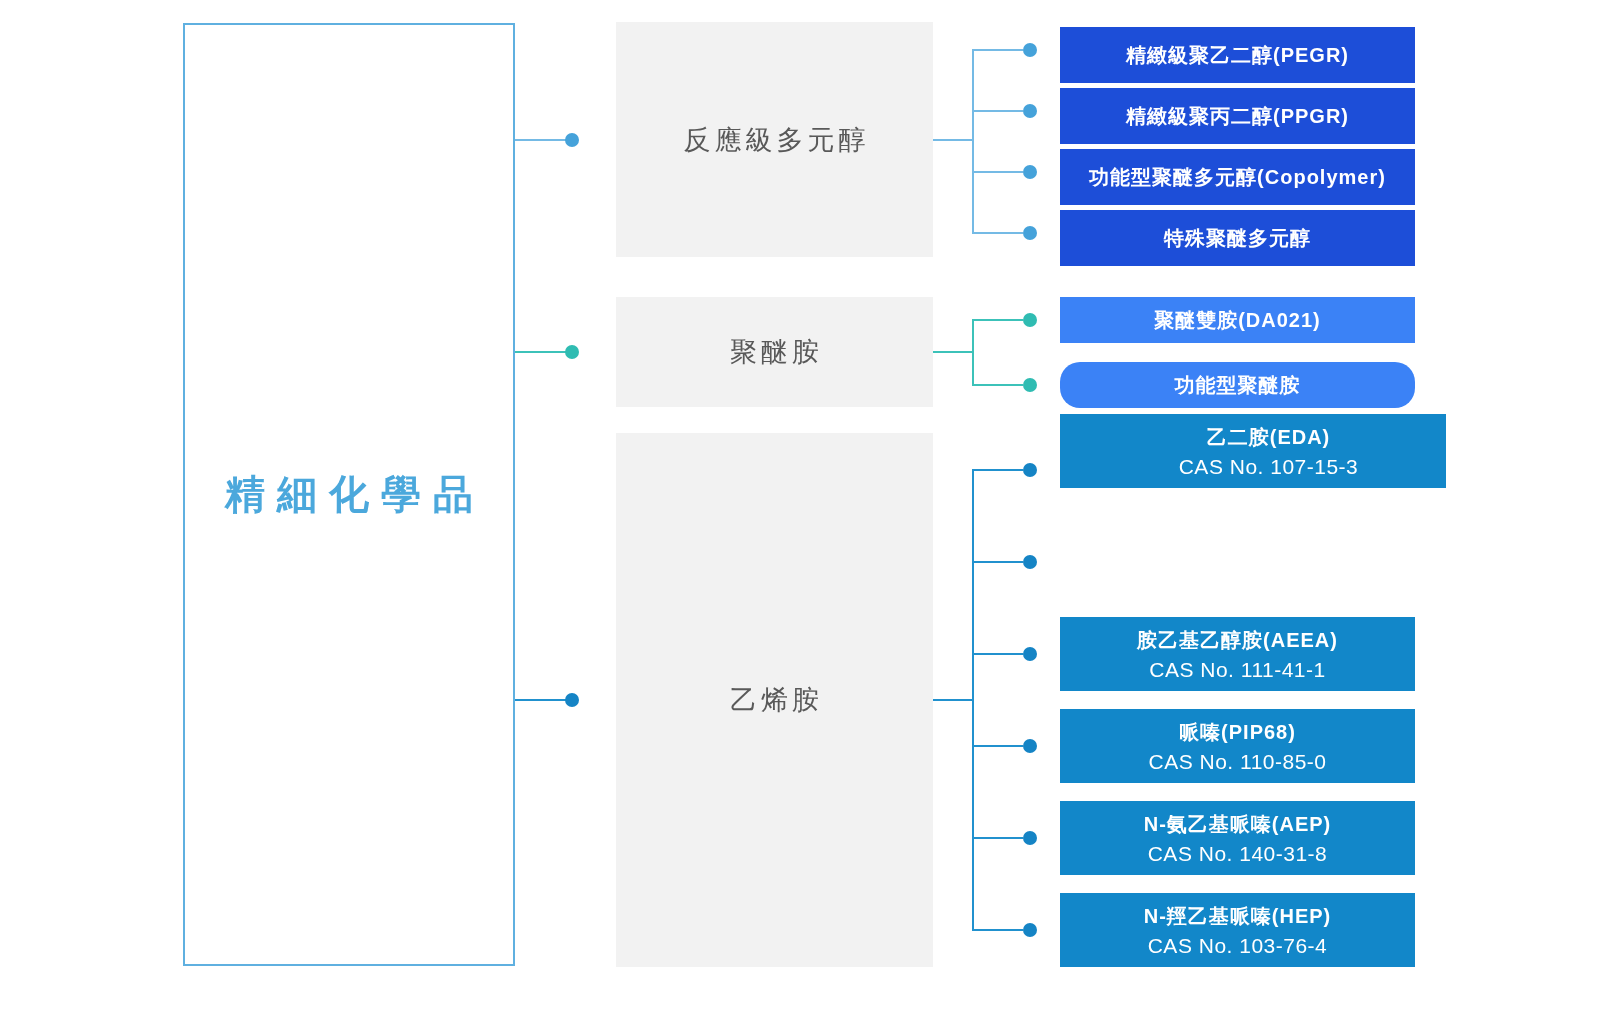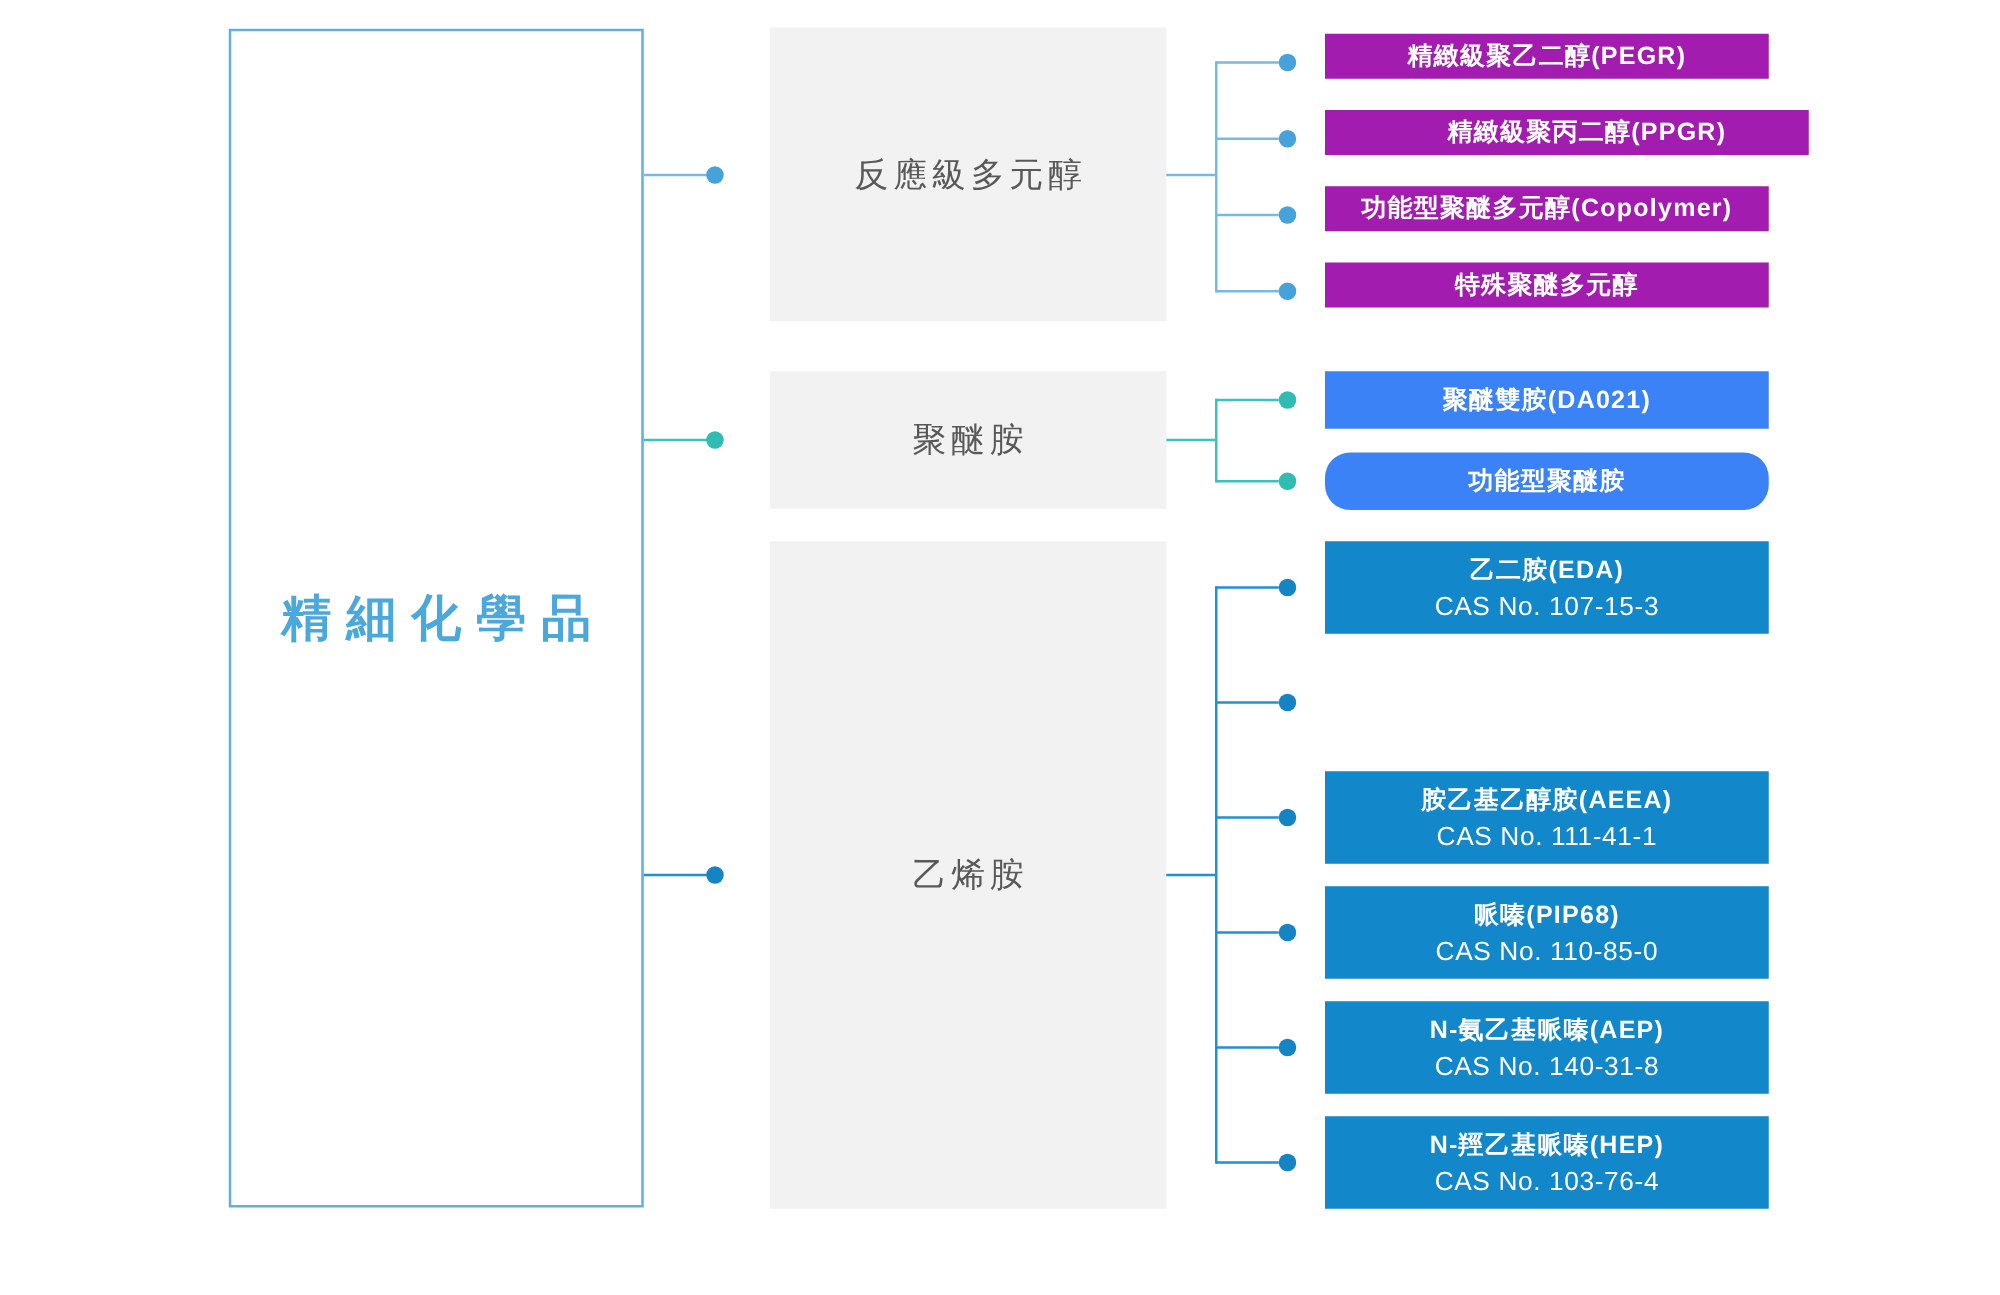--- a/index.html
+++ b/index.html
@@ -75,21 +75,21 @@
     line-height: 30px;
     white-space: nowrap;
   }
   .leaf .cas {
     font-size: 21px;
     font-weight: 400;
     letter-spacing: 0.5px;
     line-height: 29px;
     white-space: nowrap;
   }
-  .leaf.navy { background: #a21caf; height: 36px; }
+  .leaf.navy { background: #1d4ed8; height: 56px; }
   .leaf.teal { background: #3b82f6; height: 46px; }
   .leaf.blue { background: #1287C9; height: 74px; }
   
   .h-line { position: absolute; height: 2px; }
   .v-line { position: absolute; width: 2px; }
   .dot {
     position: absolute;
     width: 14px; height: 14px;
     border-radius: 50%;
   }
@@ -135,21 +135,21 @@
   <div class="h-line c-a" style="left:973px; top:171px; width:50px;"></div>
   <div class="h-line c-a" style="left:973px; top:232px; width:50px;"></div>
   <div class="dot c-a-dot" style="left:1023px; top:43px;"></div>
   <div class="dot c-a-dot" style="left:1023px; top:104px;"></div>
   <div class="dot c-a-dot" style="left:1023px; top:165px;"></div>
   <div class="dot c-a-dot" style="left:1023px; top:226px;"></div>
 
   <div class="leaf navy" style="top:27px;">
     <span class="title">精緻級聚乙二醇(PEGR)</span>
   </div>
-  <div class="leaf navy" style="top:88px;padding-left:32px;">
+  <div class="leaf navy" style="top:88px;">
     <span class="title">精緻級聚丙二醇(PPGR)</span>
   </div>
   <div class="leaf navy" style="top:149px;">
     <span class="title">功能型聚醚多元醇(Copolymer)</span>
   </div>
   <div class="leaf navy" style="top:210px;">
     <span class="title">特殊聚醚多元醇</span>
   </div>
 
   <div class="h-line c-b" style="left:933px; top:351px; width:40px;"></div>
@@ -174,21 +174,21 @@
   <div class="h-line c-c" style="left:973px; top:745px; width:50px;"></div>
   <div class="h-line c-c" style="left:973px; top:837px; width:50px;"></div>
   <div class="h-line c-c" style="left:973px; top:929px; width:50px;"></div>
   <div class="dot c-c-dot" style="left:1023px; top:463px;"></div>
   <div class="dot c-c-dot" style="left:1023px; top:555px;"></div>
   <div class="dot c-c-dot" style="left:1023px; top:647px;"></div>
   <div class="dot c-c-dot" style="left:1023px; top:739px;"></div>
   <div class="dot c-c-dot" style="left:1023px; top:831px;"></div>
   <div class="dot c-c-dot" style="left:1023px; top:923px;"></div>
 
-  <div class="leaf blue" style="top:433px;">
+  <div class="leaf blue" style="top:414px;padding-left:31px;">
     <span class="title">乙二胺(EDA)</span>
     <span class="cas">CAS No. 107-15-3</span>
   </div>
   <div class="leaf blue" style="top:617px;">
     <span class="title">胺乙基乙醇胺(AEEA)</span>
     <span class="cas">CAS No. 111-41-1</span>
   </div>
   <div class="leaf blue" style="top:709px;">
     <span class="title">哌嗪(PIP68)</span>
     <span class="cas">CAS No. 110-85-0</span>

